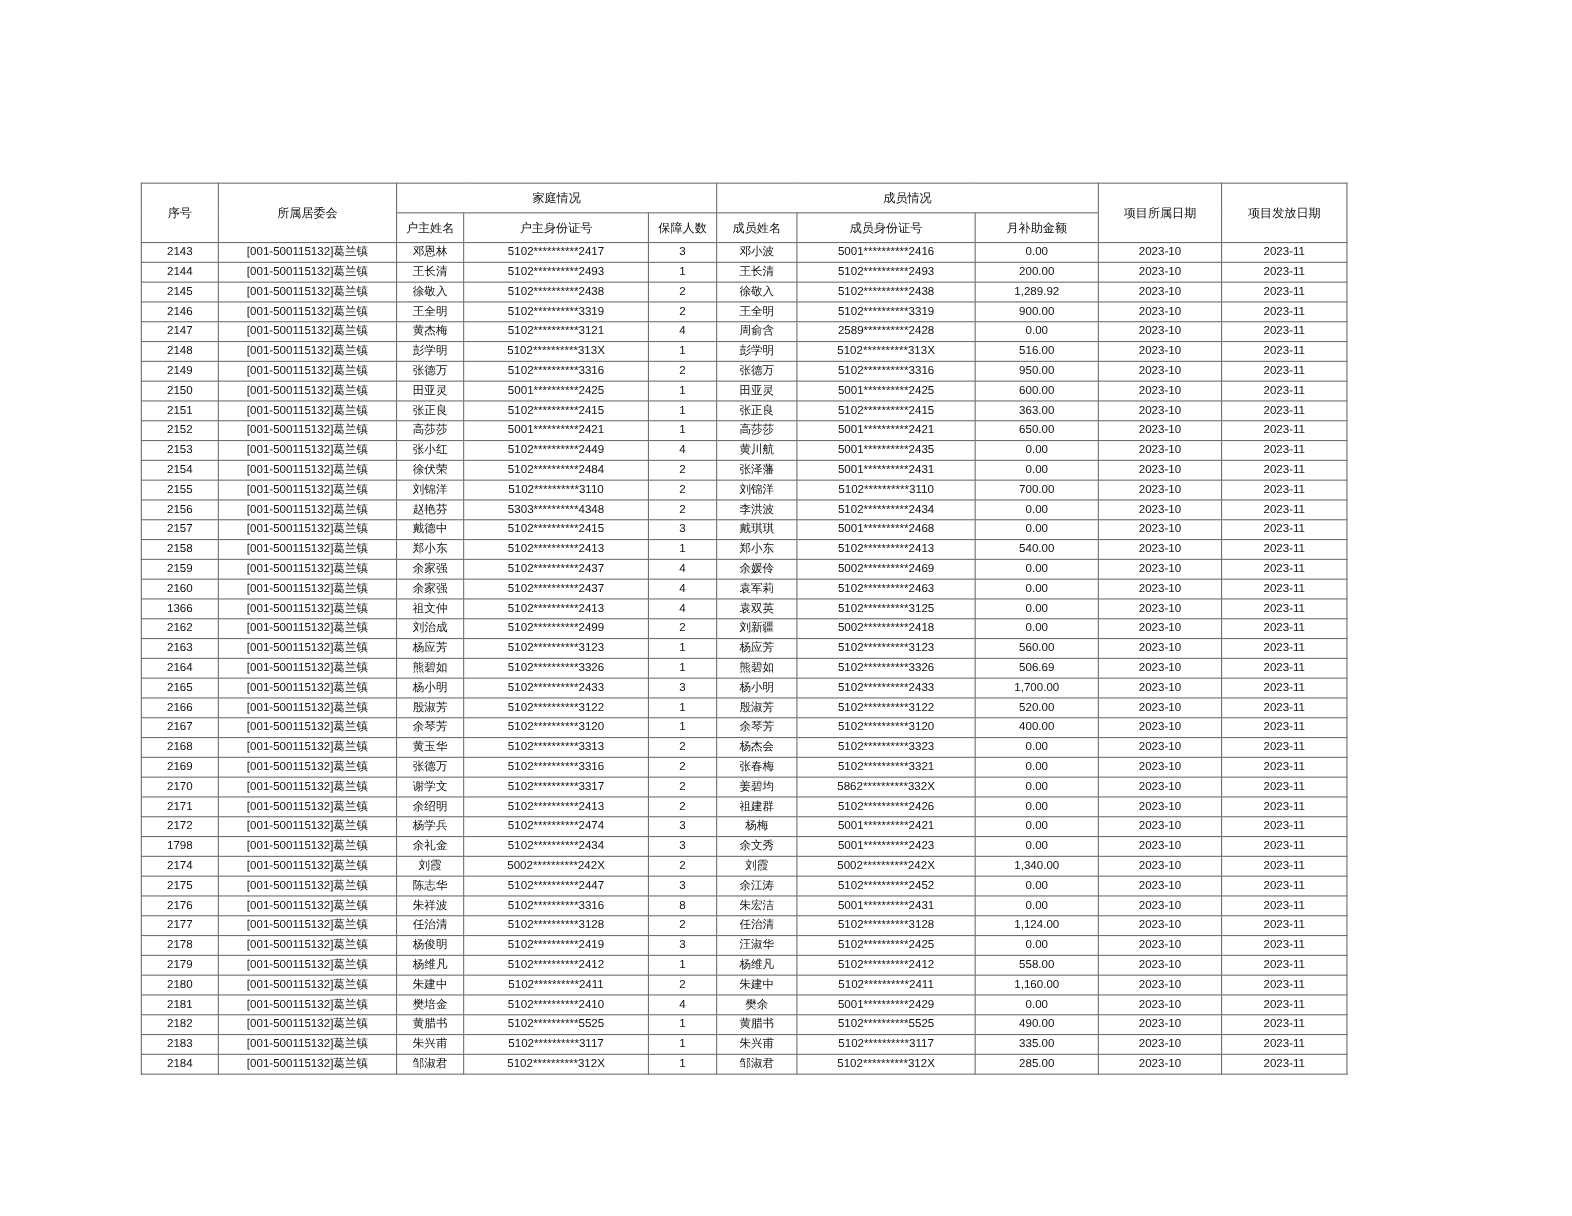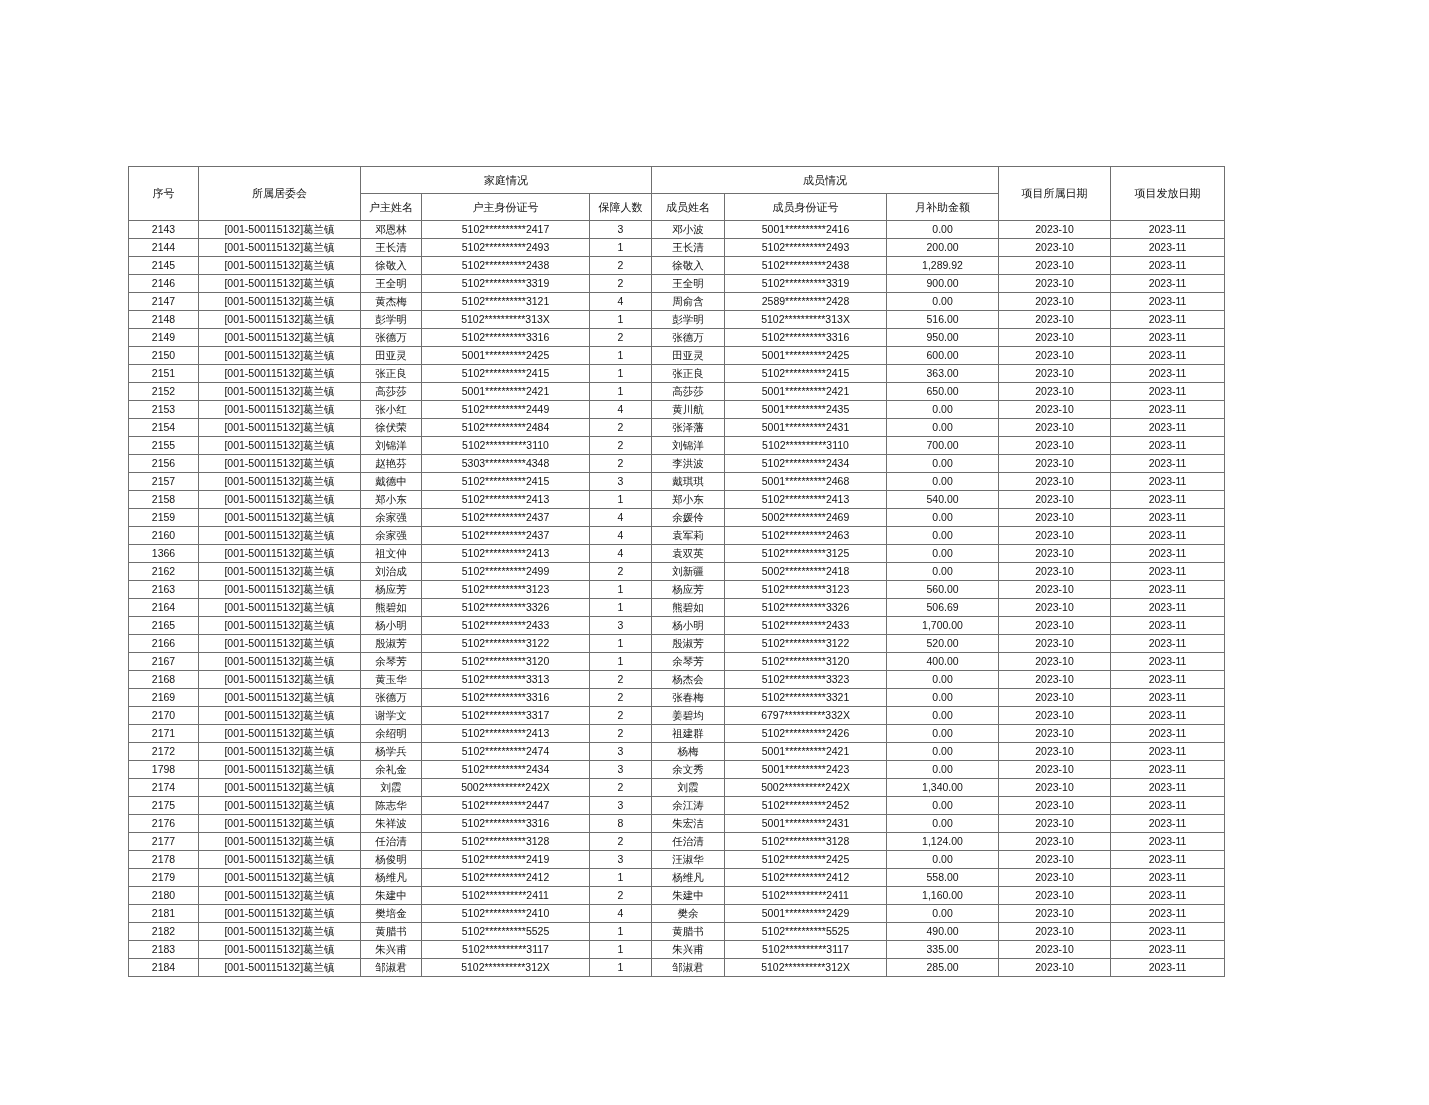--- a/index.html
+++ b/index.html
@@ -398,21 +398,21 @@
           <td>2023-10</td>
           <td>2023-11</td>
         </tr>
         <tr>
           <td>2170</td>
           <td>[001-500115132]葛兰镇</td>
           <td>谢学文</td>
           <td>5102**********3317</td>
           <td>2</td>
           <td>姜碧均</td>
-          <td>6797**********332X</td>
+          <td>5862**********332X</td>
           <td>0.00</td>
           <td>2023-10</td>
           <td>2023-11</td>
         </tr>
         <tr>
           <td>2171</td>
           <td>[001-500115132]葛兰镇</td>
           <td>余绍明</td>
           <td>5102**********2413</td>
           <td>2</td>

